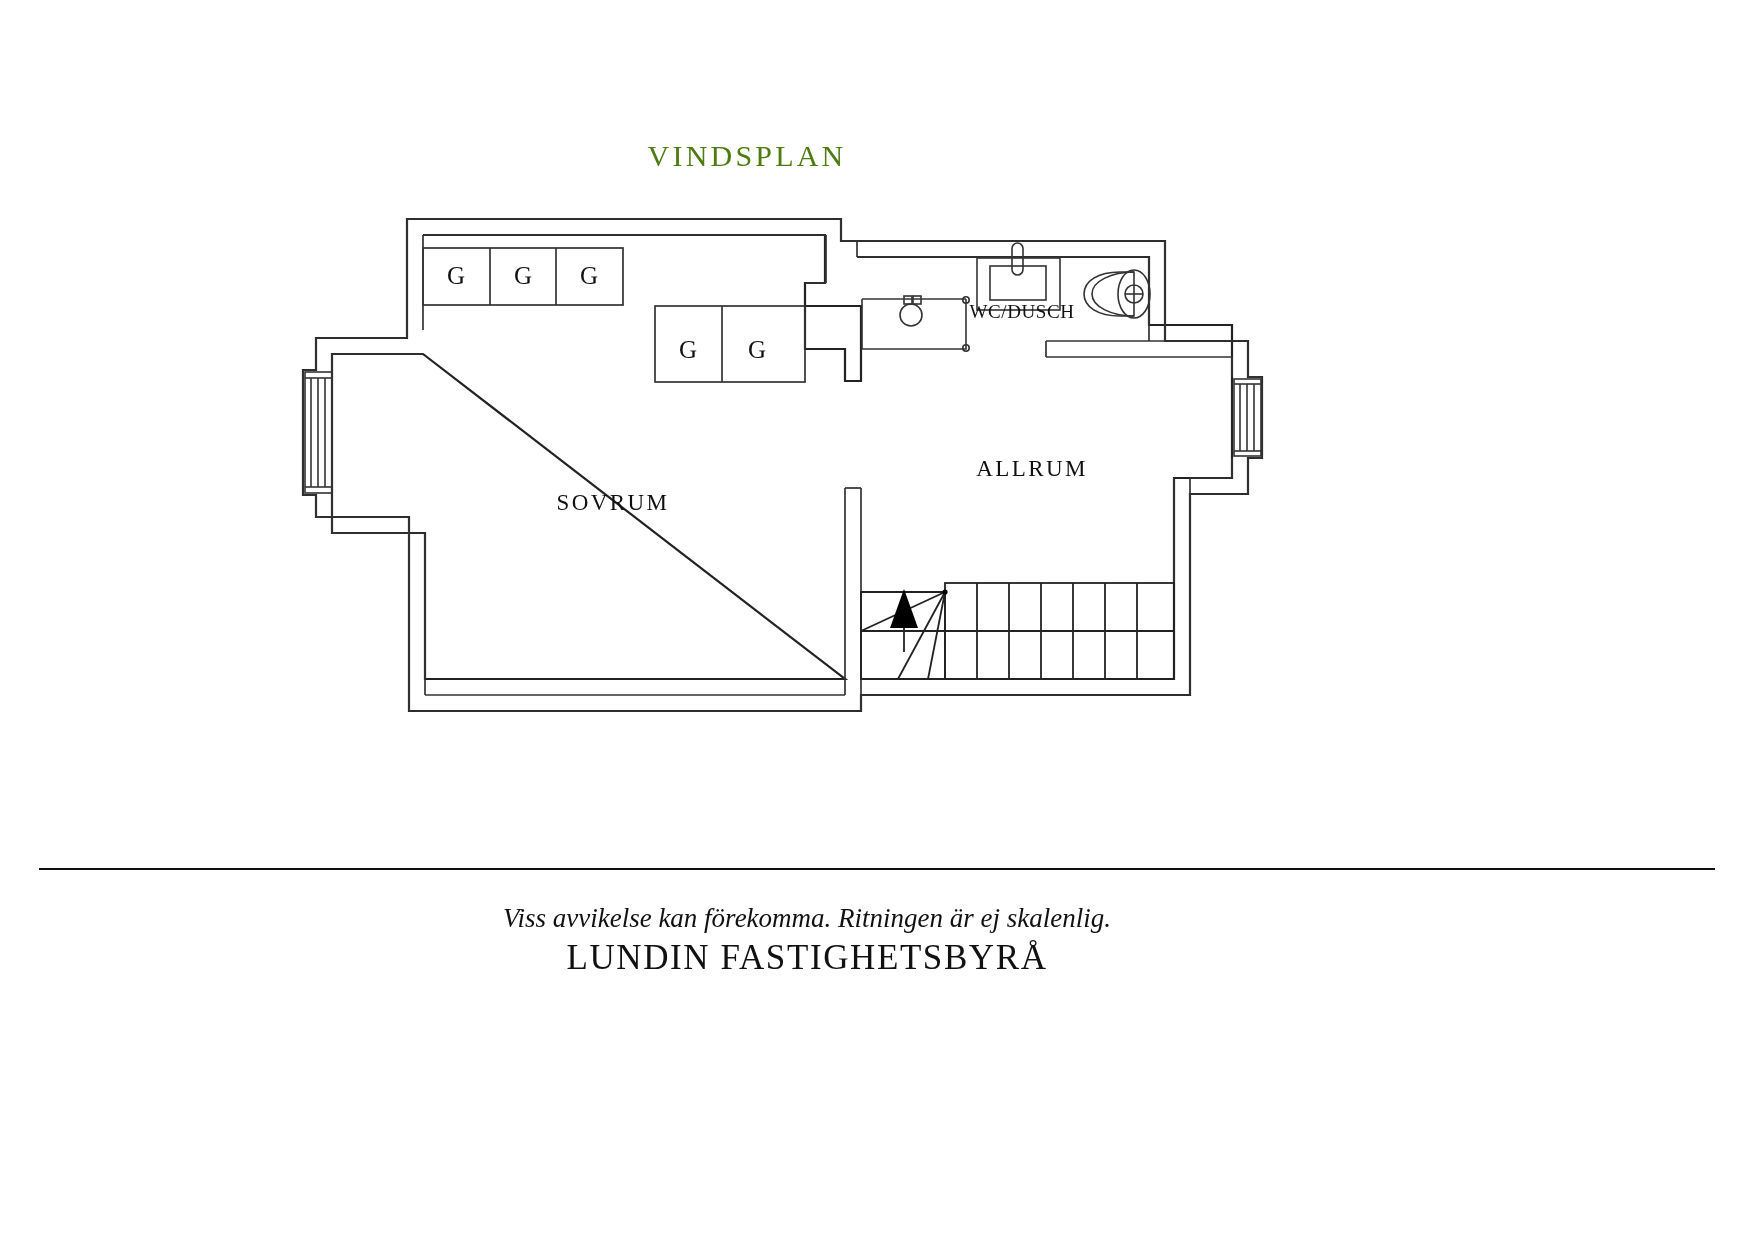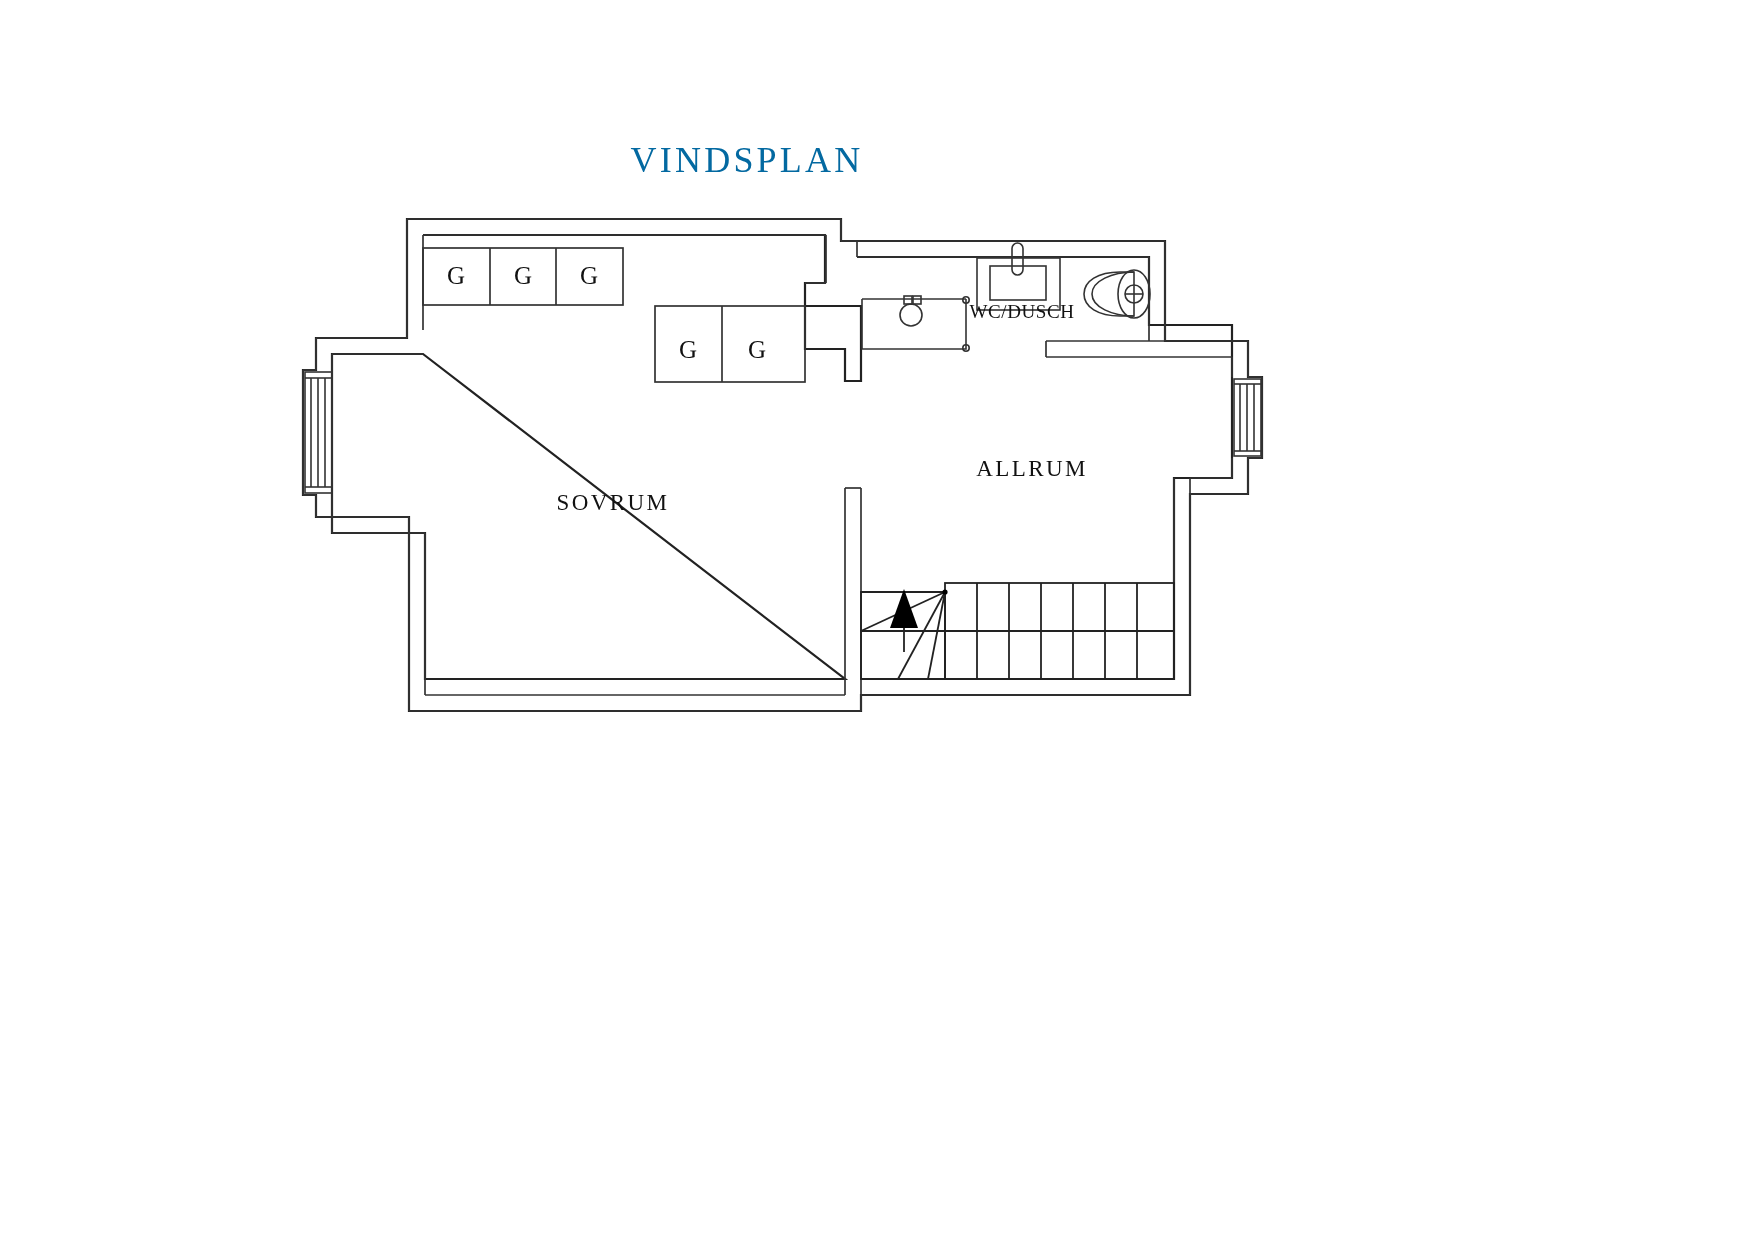--- a/index.html
+++ b/index.html
@@ -22,23 +22,23 @@
     height: 1240px;
     background: #ffffff;
   }
   .plan-title {
     position: absolute;
     left: 0;
     top: 139px;
     width: 1754px;
     text-align: center;
     font-family: "Liberation Serif", "DejaVu Serif", serif;
-    font-size: 36px;
+    font-size: 30px;
     letter-spacing: 3.2px;
-    color: #0369a1;
+    color: #4d7c0f;
     white-space: nowrap;
   }
   
   .plan-title-inner {
     display: inline-block;
     transform: translateX(-130px);
   }
   #plan-svg {
     position: absolute;
     left: 0;
@@ -347,14 +347,21 @@
         <polygon class="arrow" points="904,589 918,628 890,628"></polygon>
         <line class="stair-line" x1="904" y1="628" x2="904" y2="652"></line>
       </g>
     </g>
 
     <text class="svg-label room-label" x="613" y="510">SOVRUM</text>
     <text class="svg-label room-label" x="1032" y="476">ALLRUM</text>
     <text class="svg-label wc-label" x="1022" y="318">WC/DUSCH</text>
   </svg>
 
+  <div class="footer">
+    <div class="footer-rule"></div>
+    <div class="footer-text">
+      <div class="disclaimer">Viss avvikelse kan förekomma. Ritningen är ej skalenlig.</div>
+      <div class="agency">LUNDIN FASTIGHETSBYRÅ</div>
+    </div>
+  </div>
 
 </div>
 
 </body></html>

